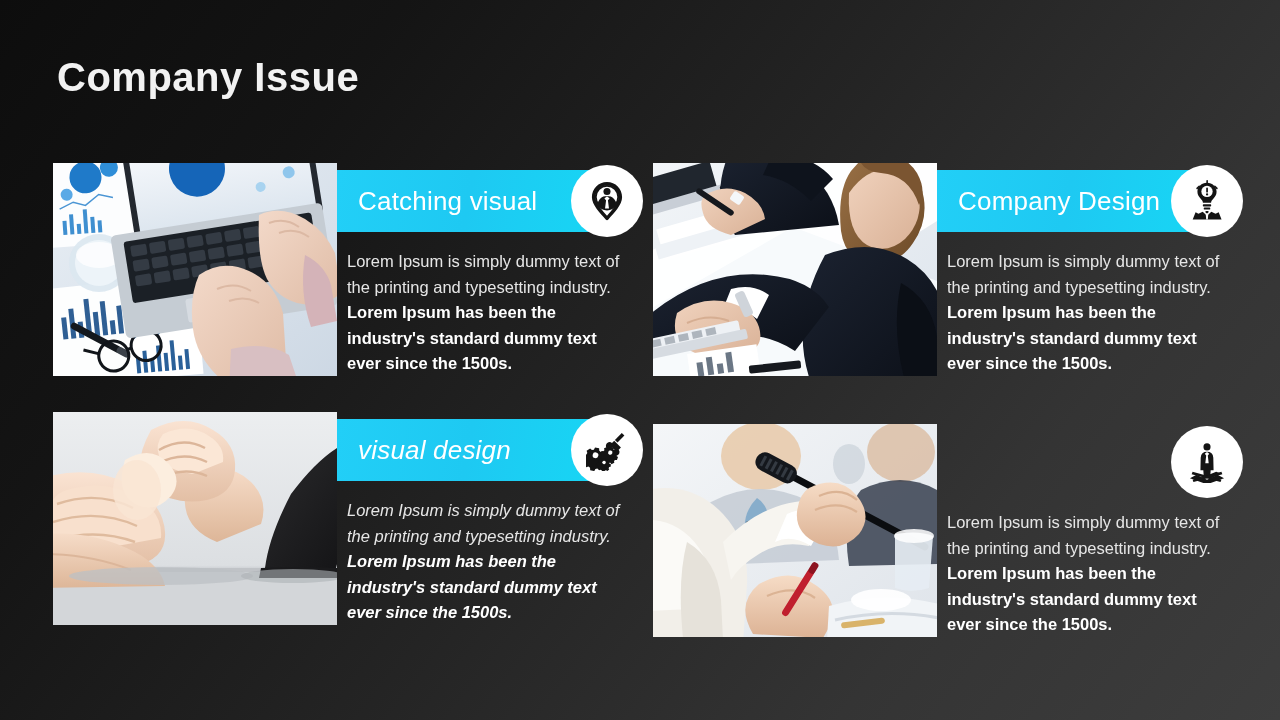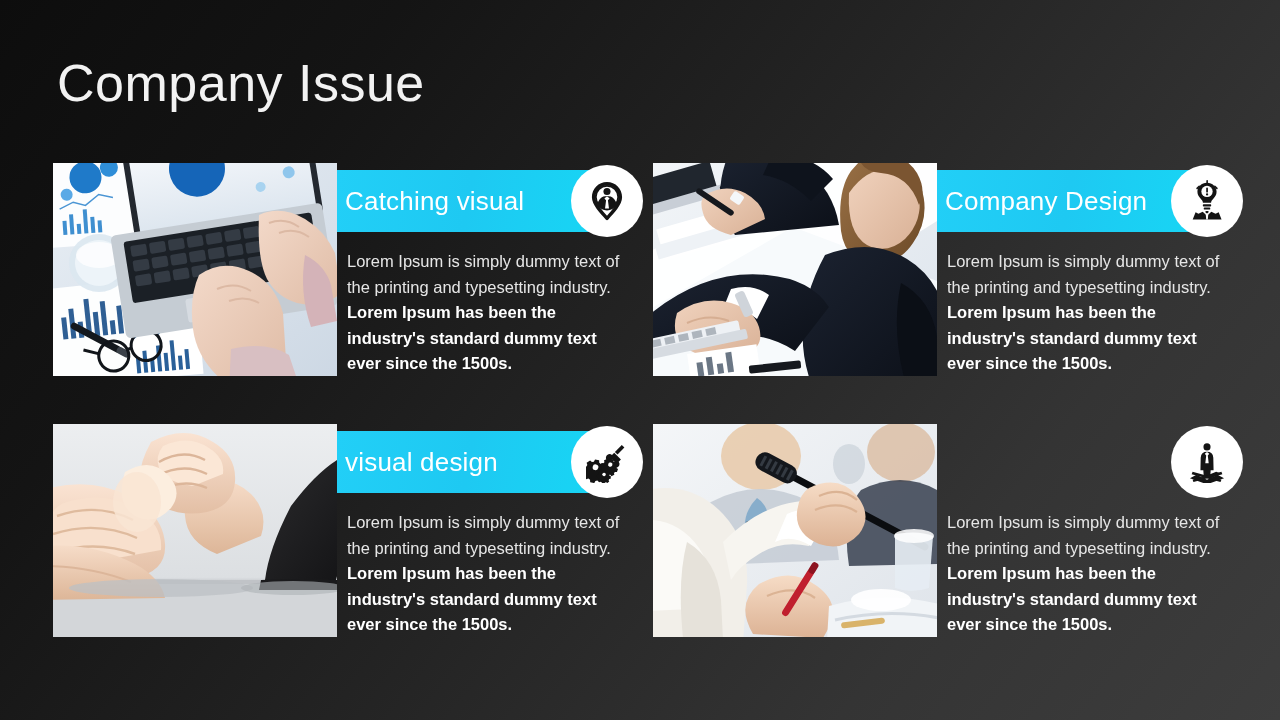--- a/index.html
+++ b/index.html
@@ -21,37 +21,37 @@
     height: 720px;
     background: linear-gradient(128deg, #0d0d0d 0%, #141414 22%, #242424 50%, #343434 76%, #3d3d3d 100%);
     overflow: hidden;
   }
 
   
   .slide-title {
     position: absolute;
     left: 57px;
     top: 55px;
-    font-size: 52px;
-    font-weight: 400;
+    font-size: 40px;
+    font-weight: 700;
     letter-spacing: 0.5px;
     color: #f2f2f2;
     line-height: 1.1;
     white-space: nowrap;
   }
 
   
   .card {
     position: absolute;
     width: 576px;
     height: 250px;
   }
   .card-tl { left: 53px;  top: 163px; }
   .card-tr { left: 653px; top: 163px; }
-  .card-bl { left: 53px;  top: 424px; }
+  .card-bl { left: 53px;  top: 412px; font-style: italic; }
   .card-br { left: 653px; top: 424px; }
 
   
   .card-photo {
     position: absolute;
     left: 0;
     top: 0;
     width: 284px;
     height: 213px;
     overflow: hidden;
@@ -69,21 +69,21 @@
     background: linear-gradient(100deg, #22cff7 0%, #1ec9f2 45%, #16d8f5 100%);
     border-radius: 0 31px 31px 0;
     display: flex;
     align-items: center;
   }
   .card-banner-title {
     font-size: 26px;
     font-weight: 300;
     color: #ffffff;
     letter-spacing: 0.2px;
-    padding-left: 8px;
+    padding-left: 21px;
     white-space: nowrap;
     line-height: 1;
   }
 
   
   .card-badge {
     position: absolute;
     left: 518px;
     top: 2px;
     width: 72px;

